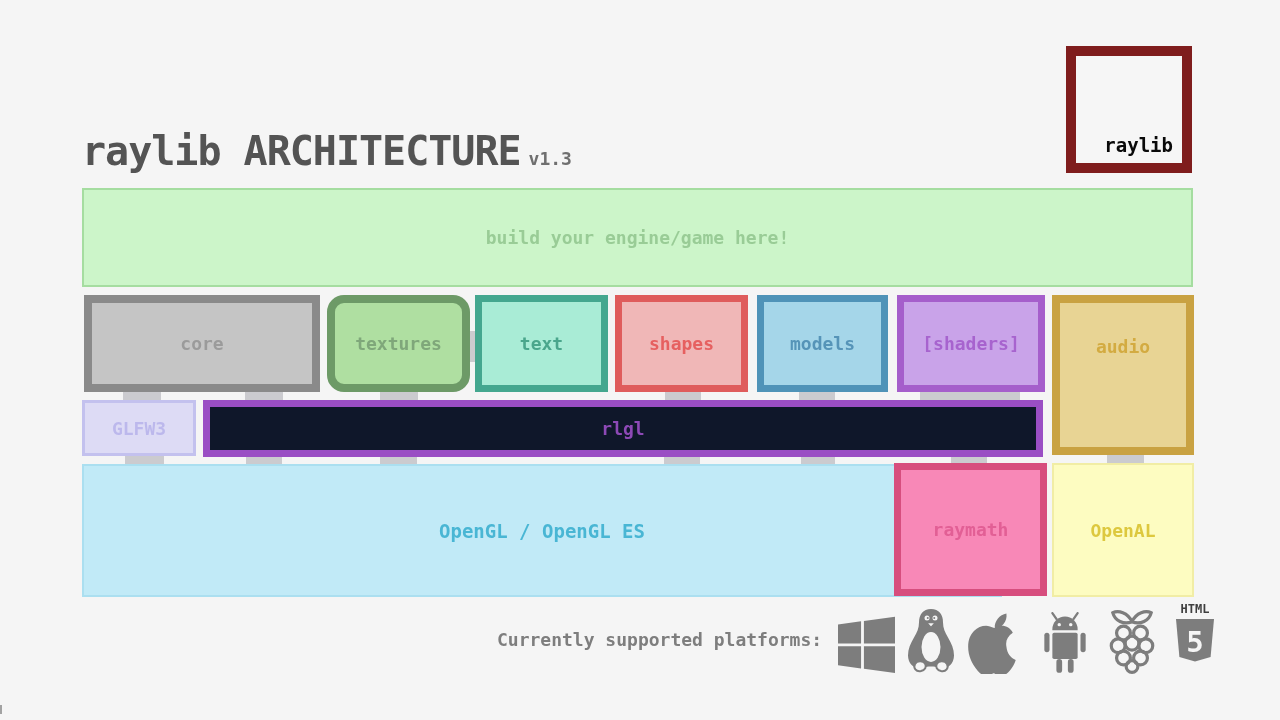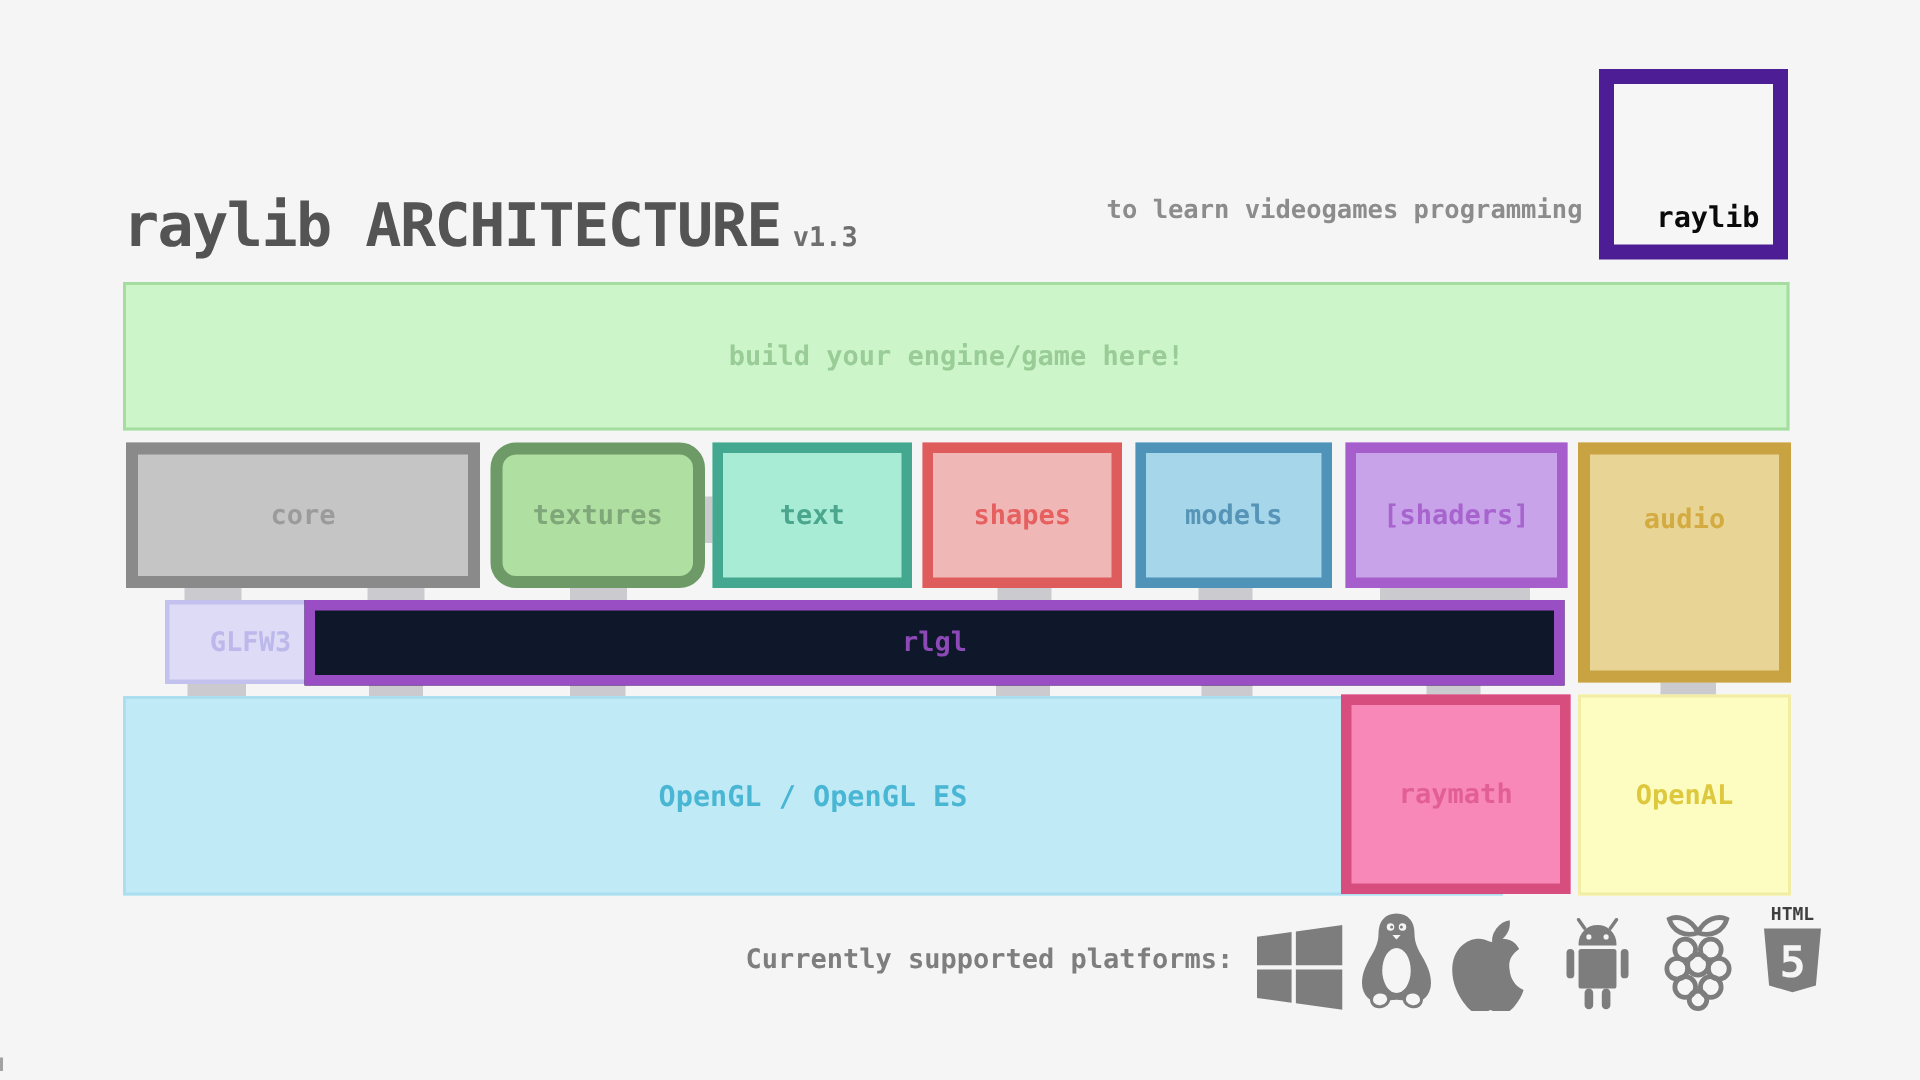--- a/index.html
+++ b/index.html
@@ -14,21 +14,21 @@
     left:82px;top:128px;font-size:40px;font-weight:bold;color:#545454;
     letter-spacing:-1px;white-space:nowrap;
   }
   .title .ver{font-size:18px;font-weight:bold;color:#6f6f6f;letter-spacing:0;margin-left:8px;}
   .tagline{
     right:225px;top:128px;text-align:right;font-size:17px;font-weight:bold;
     color:#8c8c8c;line-height:25px;white-space:nowrap;
   }
   .logo{
     left:1066px;top:46px;width:126px;height:127px;box-sizing:border-box;
-    border:10px solid #4c1d95;background:#f6f6f6;
+    border:10px solid #7f1d1d;background:#f6f6f6;
   }
   .logo span{
     position:absolute;right:9px;bottom:7px;font-size:19px;font-weight:bold;color:#0a0a0a;
   }
   
   .box{
     box-sizing:border-box;display:flex;align-items:center;justify-content:center;
     font-weight:bold;font-size:18px;z-index:2;border-style:solid;border-width:0;
   }
   .engine {left:82px;  top:188px;width:1111px;height:99px; border-width:2px;}
@@ -55,21 +55,20 @@
   .artifact{left:0;top:705px;width:2px;height:9px;background:#a2a2a2;}
 </style>
 </head>
 <body>
 
 <div class="abs title">
   <span>raylib ARCHITECTURE</span><span class="ver">v1.3</span>
 </div>
 
 <div class="abs tagline">
-  <div>to learn videogames programming</div>
 </div>
 
 <div class="abs logo">
   <span>raylib</span>
 </div>
 
 <div class="tab" style="left: 468px; top: 331px; width: 10px; height: 31px; background: rgb(203, 203, 207);"></div>
 <div class="tab" style="left: 123px; top: 392px; width: 38px; height: 9px; background: rgb(203, 203, 207);"></div>
 <div class="tab" style="left: 245px; top: 392px; width: 38px; height: 9px; background: rgb(203, 203, 207);"></div>
 <div class="tab" style="left: 380px; top: 392px; width: 38px; height: 9px; background: rgb(203, 203, 207);"></div>
@@ -103,21 +102,21 @@
 <div class="abs box models" style="background: rgb(165, 214, 233); border-color: rgb(79, 147, 184); color: rgb(86, 148, 184);">
   <span>models</span>
 </div>
 <div class="abs box shaders" style="background: rgb(201, 163, 233); border-color: rgb(165, 94, 203); color: rgb(167, 99, 206);">
   <span>[shaders]</span>
 </div>
 <div class="abs box audio" style="background: rgb(232, 212, 148); border-color: rgb(201, 162, 66); color: rgb(211, 171, 65);">
   <span>audio</span>
 </div>
 
-<div class="abs box glfw3" style="background: rgb(221, 219, 245); border-color: rgb(195, 193, 238); color: rgb(188, 184, 236); margin-left: 28px;">
+<div class="abs box glfw3" style="background: rgb(221, 219, 245); border-color: rgb(195, 193, 238); color: rgb(188, 184, 236);">
   <span>GLFW3</span>
 </div>
 <div class="abs box rlgl" style="background: #0f172a; border-color: rgb(154, 78, 196); color: rgb(141, 73, 182);">
   <span>rlgl</span>
 </div>
 
 <div class="abs box opengl" style="background: rgb(193, 234, 247); border-color: rgb(171, 223, 240); color: rgb(73, 182, 212);">
   <span>OpenGL / OpenGL ES</span>
 </div>
 <div class="abs box raymath" style="background: rgb(248, 136, 183); border-color: rgb(215, 78, 126); color: rgb(226, 95, 149);">

